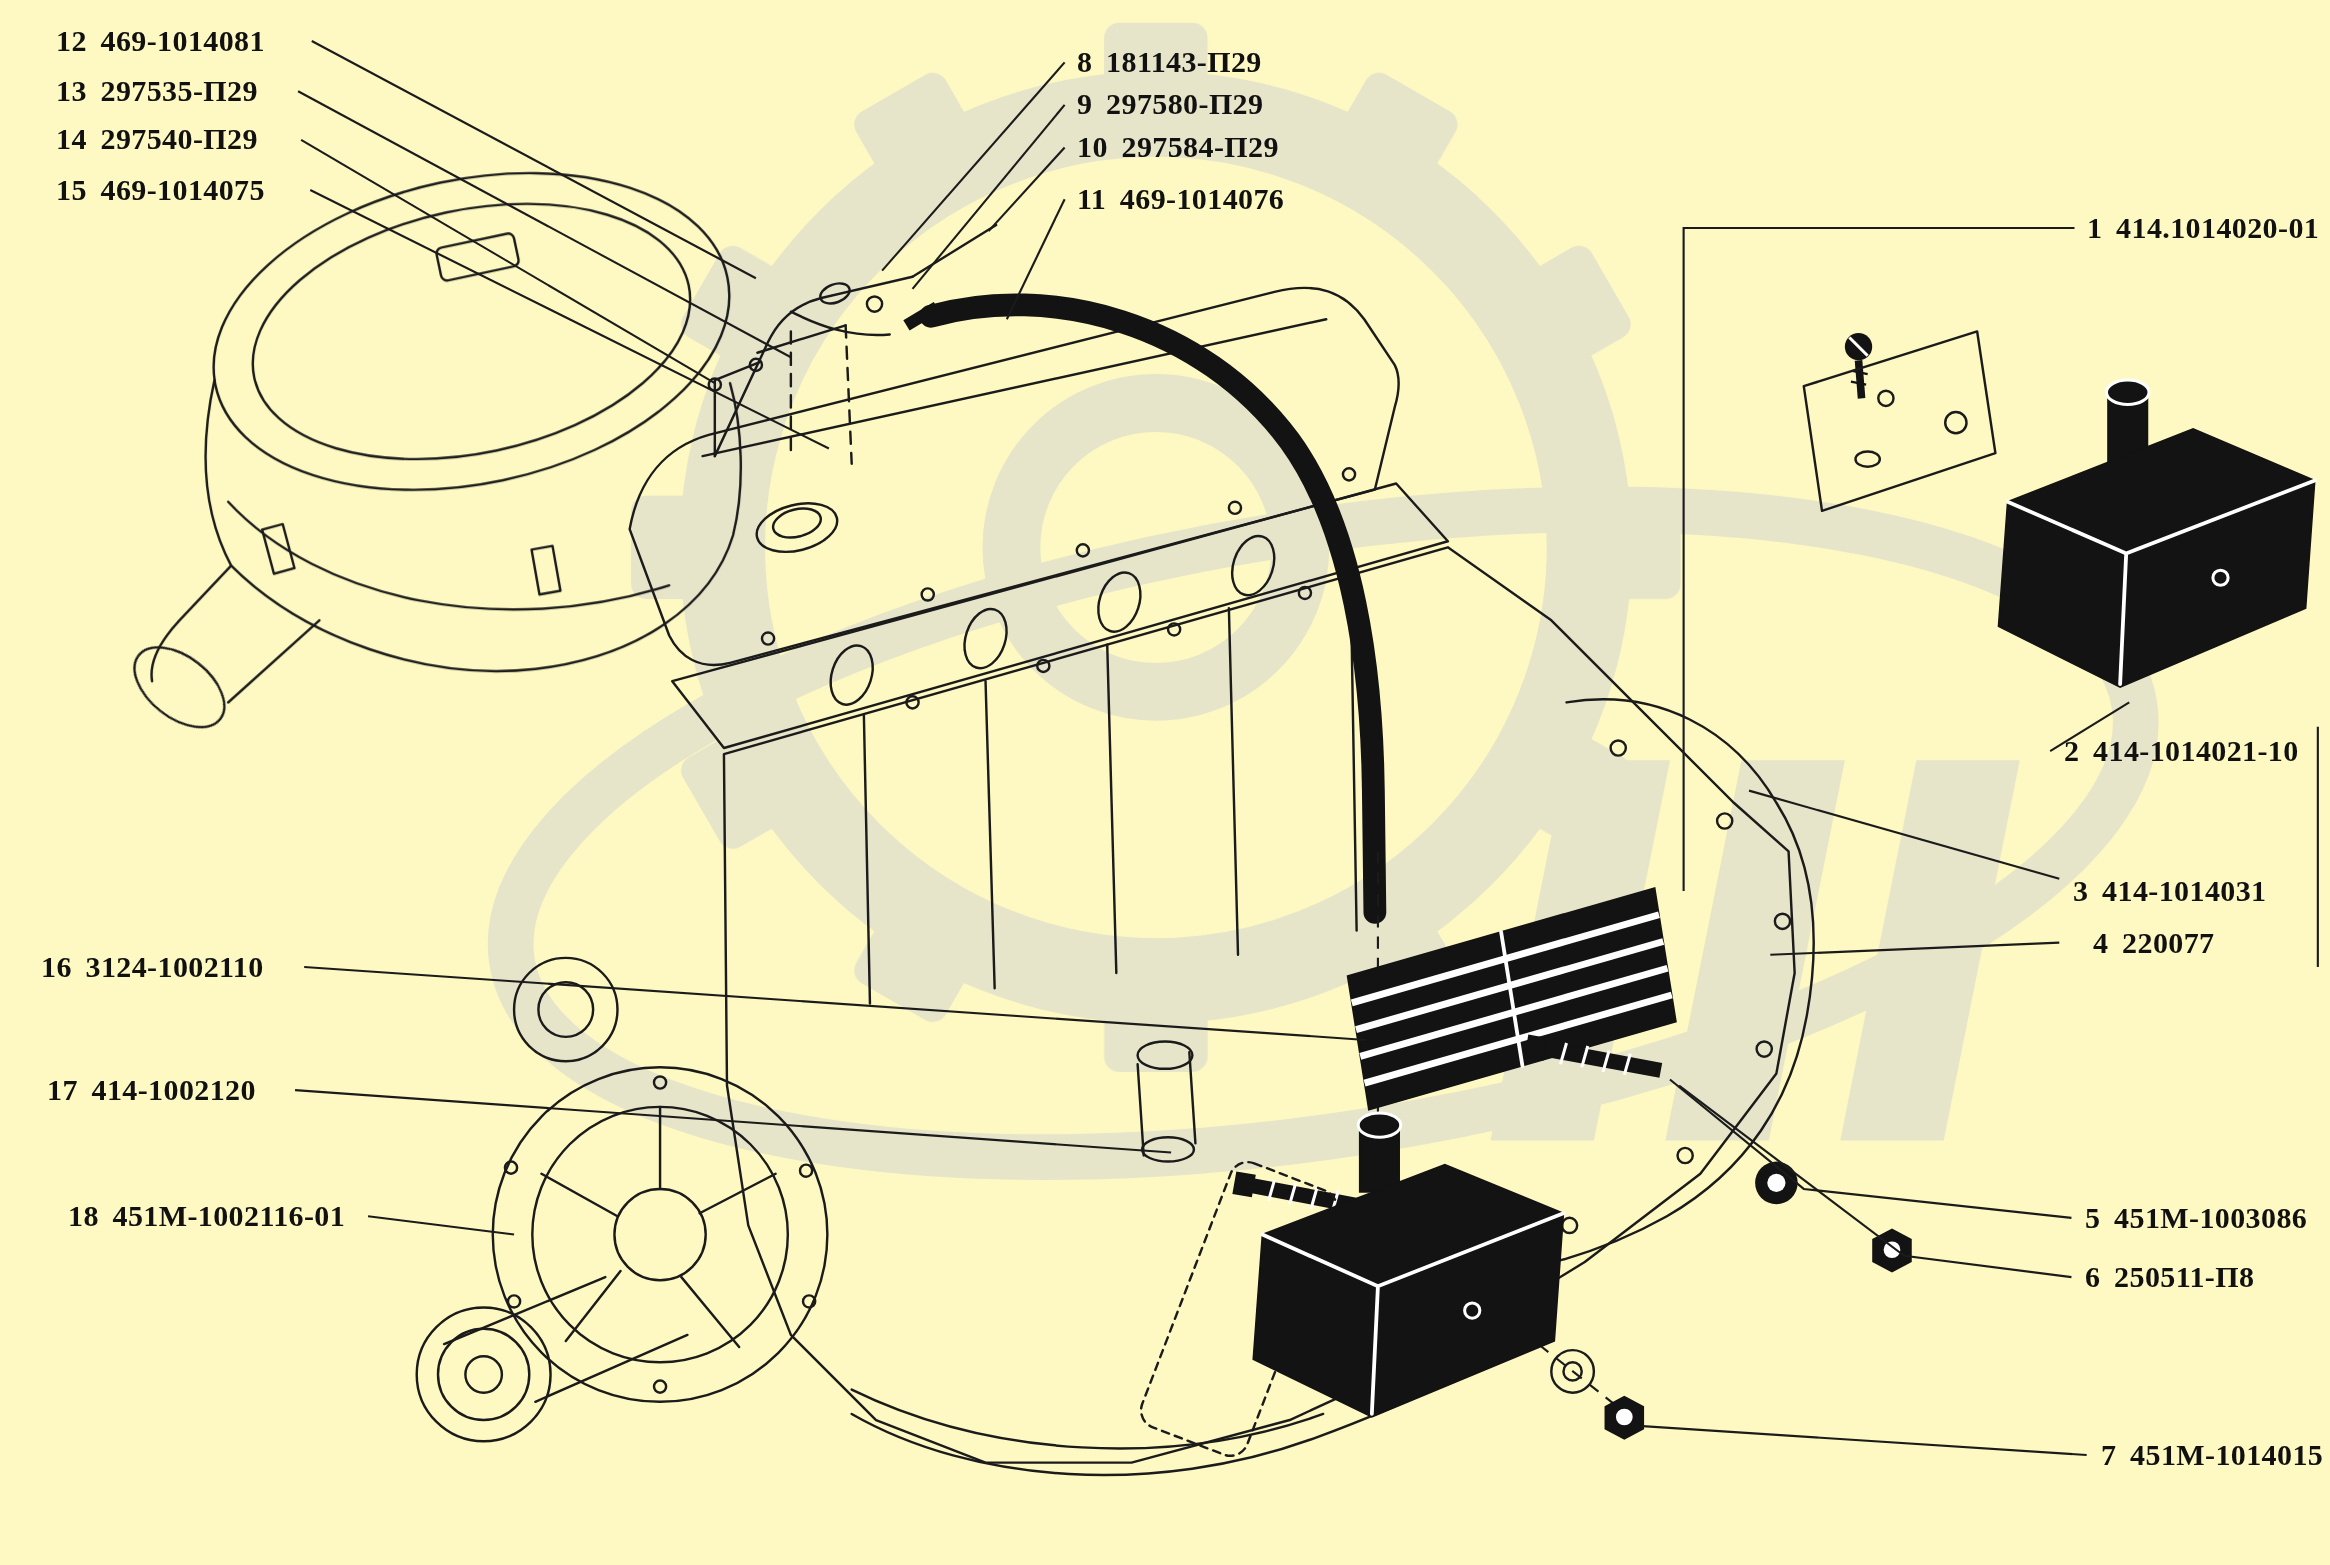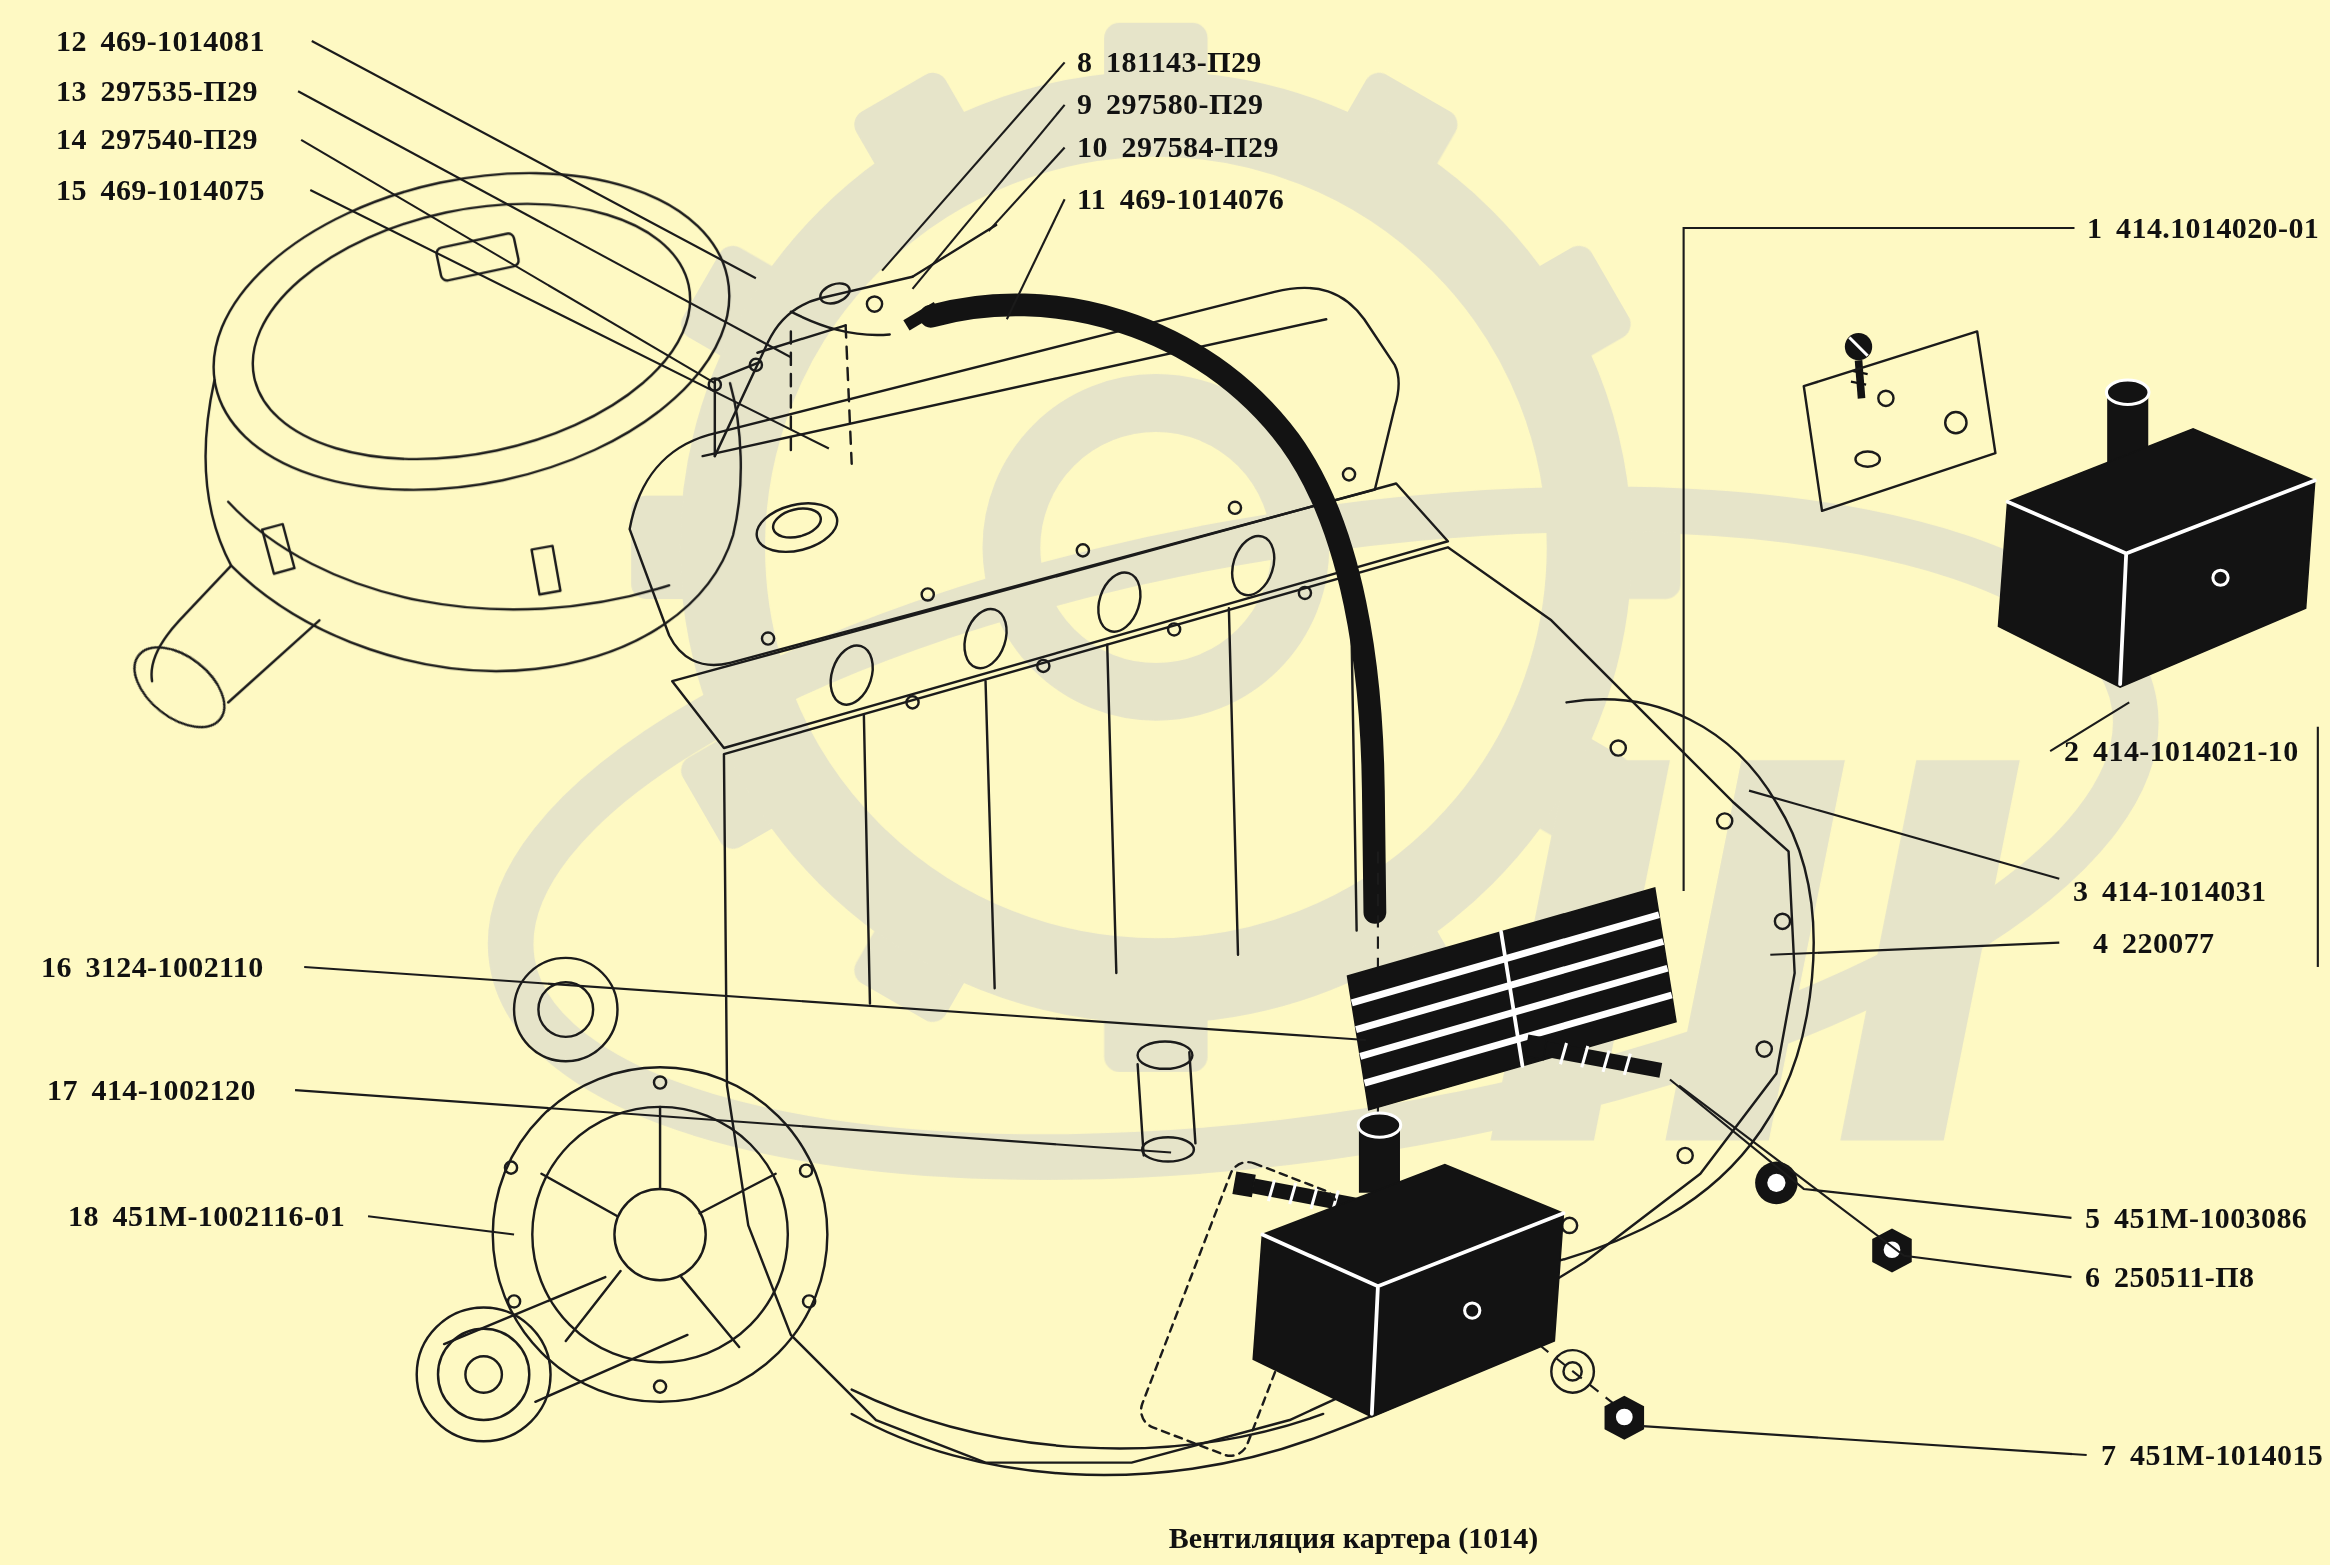--- a/index.html
+++ b/index.html
@@ -264,16 +264,15 @@
   <div class="callout" style="left:2073px; top:862px;margin-top:12px;"><span class="num">3</span><span>414-1014031</span></div>
   <div class="callout" style="left:2073px; top:926px;margin-left:20px;"><span class="num">4</span><span>220077</span></div>
   <div class="callout" style="left:2085px; top:1201px;"><span class="num">5</span><span>451М-1003086</span></div>
   <div class="callout" style="left:2085px; top:1260px;"><span class="num">6</span><span>250511-П8</span></div>
   <div class="callout" style="left:2101px; top:1438px;"><span class="num">7</span><span>451М-1014015</span></div>
 
   <div class="callout" style="left:41px;   top:950px;"><span class="num">16</span><span>3124-1002110</span></div>
   <div class="callout" style="left:47px;   top:1073px;"><span class="num">17</span><span>414-1002120</span></div>
   <div class="callout" style="left:44px;   top:1199px;margin-left:24px;"><span class="num">18</span><span>451М-1002116-01</span></div>
 
-  <div class="caption">Вентиляция картера (1014)</div>
 
 </div>
 
 
 </body></html>

